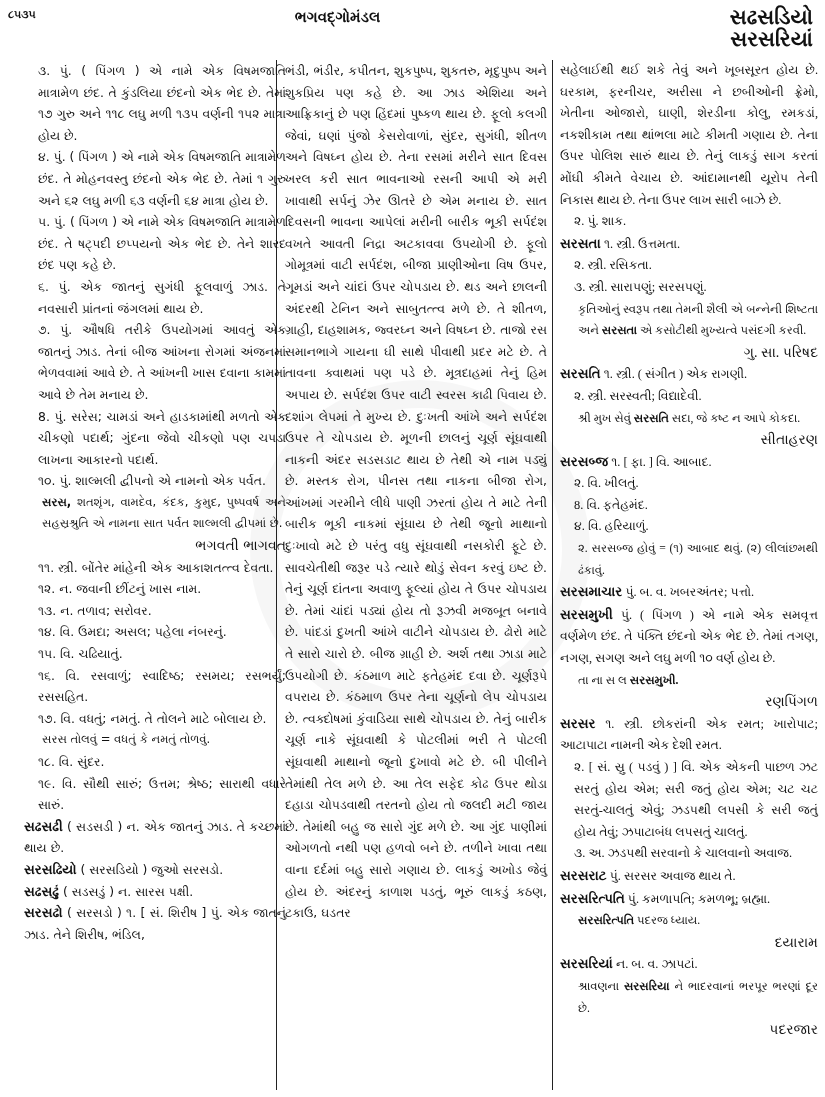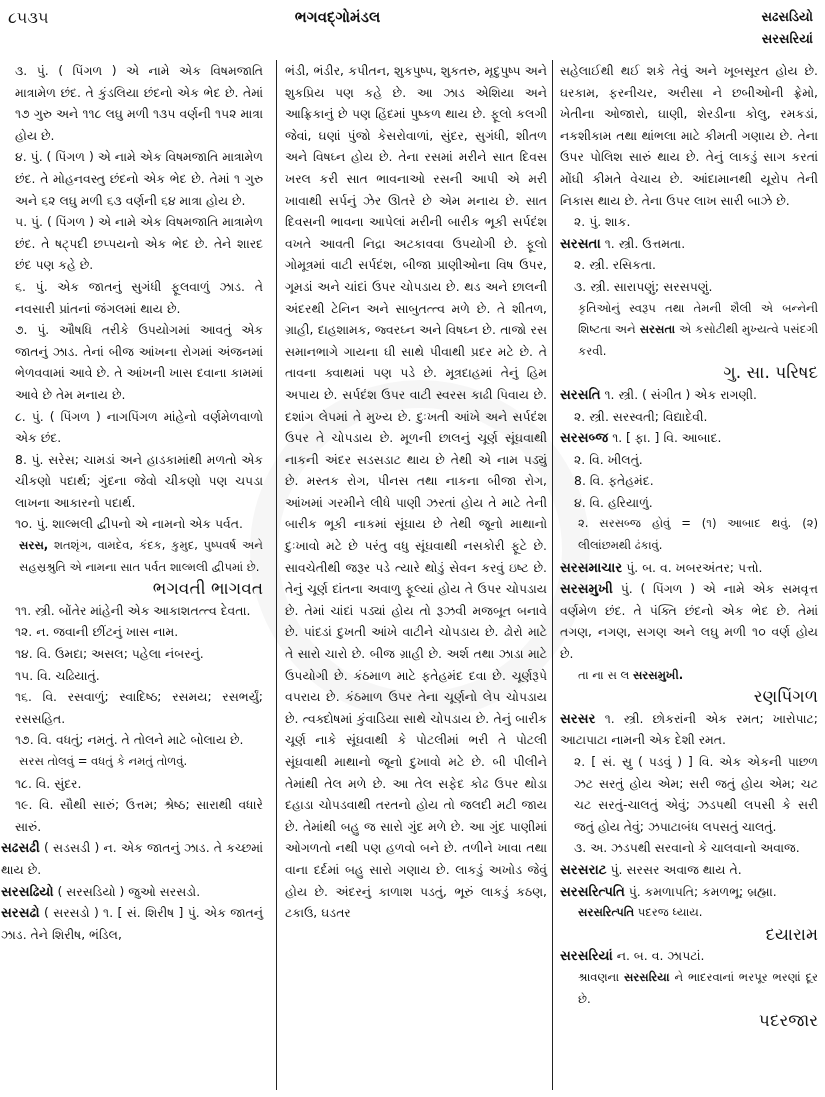--- a/index.html
+++ b/index.html
@@ -1,34 +1,34 @@
 <!DOCTYPE html>
 <html><head>
 <meta charset="utf-8">
 <style>
   html, body { margin:0; padding:0; background:#ffffff; }
   body { width:825px; height:1097px; overflow:hidden; position:relative;
          font-family:"DejaVu Sans", sans-serif; color:#111; }
   .header { position:absolute; top:0; left:0; width:825px; height:58px; }
-  .page-no { position:absolute; left:8px; top:8px; font-size:16px; font-weight:normal; }
+  .page-no { position:absolute; left:8px; top:8px; font-size:11px; font-weight:bold; }
   .book-title { position:absolute; left:0; width:675px; top:8px; text-align:center; font-size:15px; font-weight:bold; }
-  .guide { position:absolute; right:12px; top:6px; text-align:right; font-size:13px; font-weight:bold; line-height:22px; }
+  .guide { position:absolute; right:12px; top:6px; text-align:right; font-size:21px; font-weight:bold; line-height:22px; }
   .col { position:absolute; top:60px; font-size:12.4px; line-height:21.6px; }
-  .col1 { left:1px; width:262px; }
+  .col1 { left:24px; width:262px; }
   .col2 { left:285px; width:262px; }
-  .col3 { left:560px; width:258px; }
+  .col3 { left:560px; width:258px;font-family:Liberation Serif, serif; }
   .rule { position:absolute; top:60px; width:1px; height:1030px; background:#222; }
   .rule1 { left:276px; }
   .rule2 { left:552px; }
   p { margin:0; text-align:justify; }
   .ind { padding-left:14px; }
   .hw { font-weight:bold; font-size:13.4px; }
   .b { font-weight:bold; }
   .quote { padding-left:18px; font-size:11.6px; }
-  .src { display:block; text-align:right; font-size:17px; }
+  .src { display:block; text-align:right; font-size:14px; }
   .watermark { position:absolute; left:250px; top:380px; width:340px; height:340px; border-radius:50%;
                border:28px solid rgba(0,0,0,0.035); box-sizing:border-box; pointer-events:none; }
 </style>
 </head>
 <body>
 
 <div class="watermark"></div>
 
 <div class="header">
   <span class="page-no">૮૫૩૫</span>
@@ -41,49 +41,51 @@
 
 <div class="rule rule1"></div>
 <div class="rule rule2"></div>
 
 <div class="col col1" id="col1">
     <p class="ind">૩. પું. ( પિંગળ ) એ નામે એક વિષમજાતિ માત્રામેળ છંદ. તે કુંડલિયા છંદનો એક ભેદ છે. તેમાં ૧૭ ગુરુ અને ૧૧૮ લઘુ મળી ૧૩૫ વર્ણની ૧૫૨ માત્રા હોય છે.</p>
     <p class="ind">૪. પું. ( પિંગળ ) એ નામે એક વિષમજાતિ માત્રામેળ છંદ. તે મોહનવસ્તુ છંદનો એક ભેદ છે. તેમાં ૧ ગુરુ અને ૬૨ લઘુ મળી ૬૩ વર્ણની ૬૪ માત્રા હોય છે.</p>
     <p class="ind">૫. પું. ( પિંગળ ) એ નામે એક વિષમજાતિ માત્રામેળ છંદ. તે ષટ્પદી છપ્પયનો એક ભેદ છે. તેને શારદ છંદ પણ કહે છે.</p>
     <p class="ind">૬. પું. એક જાતનું સુગંધી ફૂલવાળું ઝાડ. તે નવસારી પ્રાંતનાં જંગલમાં થાય છે.</p>
     <p class="ind">૭. પું. ઔષધિ તરીકે ઉપયોગમાં આવતું એક જાતનું ઝાડ. તેનાં બીજ આંખના રોગમાં અંજનમાં ભેળવવામાં આવે છે. તે આંખની ખાસ દવાના કામમાં આવે છે તેમ મનાય છે.</p>
-    <p class="ind">૮. પું. ( પિંગળ ) નાગપિંગળ માંહેનો વર્ણમેળવાળો એક છંદ.</p>
     <p class="ind">8. પું. સરેસ; ચામડાં અને હાડકામાંથી મળતો એક ચીકણો પદાર્થ; ગુંદના જેવો ચીકણો પણ ચપડા લાખના આકારનો પદાર્થ.</p>
     <p class="ind">૧૦. પું. શાલ્મલી દ્વીપનો એ નામનો એક પર્વત.</p>
     <p class="quote"><span class="b">સરસ,</span><span> શતશૃંગ, વામદેવ, કંદક, કુમુદ, પુષ્પવર્ષ અને સહસ્રશ્રુતિ એ નામના સાત પર્વત શાલ્મલી દ્વીપમાં છે.</span><span class="src">ભગવતી ભાગવત</span></p>
     <p class="ind">૧૧. સ્ત્રી. બોંતેર માંહેની એક આકાશતત્ત્વ દેવતા.</p>
     <p class="ind">૧૨. ન. જવાની છીંટનું ખાસ નામ.</p>
+    <p class="ind">૧૩. ન. તળાવ; સરોવર.</p>
     <p class="ind">૧૪. વિ. ઉમદા; અસલ; પહેલા નંબરનું.</p>
     <p class="ind">૧૫. વિ. ચઢિયાતું.</p>
     <p class="ind">૧૬. વિ. રસવાળું; સ્વાદિષ્ઠ; રસમય; રસભર્યું; રસસહિત.</p>
     <p class="ind">૧૭. વિ. વધતું; નમતું. તે તોલને માટે બોલાય છે.</p>
     <p class="quote">સરસ તોલવું = વધતું કે નમતું તોળવું.</p>
     <p class="ind">૧૮. વિ. સુંદર.</p>
     <p class="ind">૧૯. વિ. સૌથી સારું; ઉત્તમ; શ્રેષ્ઠ; સારાથી વધારે સારું.</p>
     <p><span class="hw">સઢસઢી</span><span> ( સડસડી ) ન. એક જાતનું ઝાડ. તે કચ્છમાં થાય છે.</span></p>
     <p><span class="hw">સરસઢિયો</span><span> ( સરસડિયો ) જુઓ સરસડો.</span></p>
+    <p><span class="hw">સઢસઢું</span><span> ( સડસડું ) ન. સારસ પક્ષી.</span></p>
     <p><span class="hw">સરસઢો</span><span> ( સરસડો ) ૧. [ સં. શિરીષ ] પું. એક જાતનું ઝાડ. તેને શિરીષ, ભંડિલ,</span></p>
   </div>
 <div class="col col2" id="col2">
     <p>ભંડી, ભંડીર, કપીતન, શુકપુષ્પ, શુકતરુ, મૃદુપુષ્પ અને શુકપ્રિય પણ કહે છે. આ ઝાડ એશિયા અને આફ્રિકાનું છે પણ હિંદમાં પુષ્કળ થાય છે. ફૂલો કલગી જેવાં, ઘણાં પુંજો કેસરોવાળાં, સુંદર, સુગંધી, શીતળ અને વિષઘ્ન હોય છે. તેના રસમાં મરીને સાત દિવસ ખરલ કરી સાત ભાવનાઓ રસની આપી એ મરી ખાવાથી સર્પનું ઝેર ઊતરે છે એમ મનાય છે. સાત દિવસની ભાવના આપેલાં મરીની બારીક ભૂકી સર્પદંશ વખતે આવતી નિદ્રા અટકાવવા ઉપયોગી છે. ફૂલો ગોમૂત્રમાં વાટી સર્પદંશ, બીજા પ્રાણીઓના વિષ ઉપર, ગૂમડાં અને ચાંદાં ઉપર ચોપડાય છે. થડ અને છાલની અંદરથી ટેનિન અને સાબુતત્ત્વ મળે છે. તે શીતળ, ગ્રાહી, દાહશામક, જ્વરઘ્ન અને વિષઘ્ન છે. તાજો રસ સમાનભાગે ગાયના ઘી સાથે પીવાથી પ્રદર મટે છે. તે તાવના ક્વાથમાં પણ પડે છે. મૂત્રદાહમાં તેનું હિમ અપાય છે. સર્પદંશ ઉપર વાટી સ્વરસ કાઢી પિવાય છે. દશાંગ લેપમાં તે મુખ્ય છે. દુઃખતી આંખે અને સર્પદંશ ઉપર તે ચોપડાય છે. મૂળની છાલનું ચૂર્ણ સૂંઘવાથી નાકની અંદર સડસડાટ થાય છે તેથી એ નામ પડ્યું છે. મસ્તક રોગ, પીનસ તથા નાકના બીજા રોગ, આંખમાં ગરમીને લીધે પાણી ઝરતાં હોય તે માટે તેની બારીક ભૂકી નાકમાં સૂંઘાય છે તેથી જૂનો માથાનો દુઃખાવો મટે છે પરંતુ વધુ સૂંઘવાથી નસકોરી ફૂટે છે. સાવચેતીથી જરૂર પડે ત્યારે થોડું સેવન કરવું ઇષ્ટ છે. તેનું ચૂર્ણ દાંતના અવાળુ ફૂલ્યાં હોય તે ઉપર ચોપડાય છે. તેમાં ચાંદાં પડ્યાં હોય તો રૂઝવી મજબૂત બનાવે છે. પાંદડાં દુખતી આંખે વાટીને ચોપડાય છે. ઢોરો માટે તે સારો ચારો છે. બીજ ગ્રાહી છે. અર્શ તથા ઝાડા માટે ઉપયોગી છે. કંઠમાળ માટે ફતેહમંદ દવા છે. ચૂર્ણરૂપે વપરાય છે. કંઠમાળ ઉપર તેના ચૂર્ણનો લેપ ચોપડાય છે. ત્વક્દોષમાં કુંવાડિયા સાથે ચોપડાય છે. તેનું બારીક ચૂર્ણ નાકે સૂંઘવાથી કે પોટલીમાં ભરી તે પોટલી સૂંઘવાથી માથાનો જૂનો દુખાવો મટે છે. બી પીલીને તેમાંથી તેલ મળે છે. આ તેલ સફેદ કોઢ ઉપર થોડા દહાડા ચોપડવાથી તરતનો હોય તો જલદી મટી જાય છે. તેમાંથી બહુ જ સારો ગુંદ મળે છે. આ ગુંદ પાણીમાં ઓગળતો નથી પણ હળવો બને છે. તળીને ખાવા તથા વાના દર્દમાં બહુ સારો ગણાય છે. લાકડું અખોડ જેવું હોય છે. અંદરનું કાળાશ પડતું, ભૂરું લાકડું કઠણ, ટકાઉ, ઘડતર</p>
   </div>
 <div class="col col3" id="col3">
     <p>સહેલાઈથી થઈ શકે તેવું અને ખૂબસૂરત હોય છે. ઘરકામ, ફરનીચર, અરીસા ને છબીઓની ફ્રેમો, ખેતીના ઓજારો, ઘાણી, શેરડીના કોલુ, રમકડાં, નકશીકામ તથા થાંભલા માટે કીમતી ગણાય છે. તેના ઉપર પોલિશ સારું થાય છે. તેનું લાકડું સાગ કરતાં મોંઘી કીમતે વેચાય છે. આંદામાનથી યૂરોપ તેની નિકાસ થાય છે. તેના ઉપર લાખ સારી બાઝે છે.</p>
     <p class="ind">૨. પું. શાક.</p>
     <p><span class="hw">સરસતા</span><span> ૧. સ્ત્રી. ઉત્તમતા.</span></p>
     <p class="ind">૨. સ્ત્રી. રસિકતા.</p>
     <p class="ind">૩. સ્ત્રી. સારાપણું; સરસપણું.</p>
     <p class="quote"><span>કૃતિઓનું સ્વરૂપ તથા તેમની શૈલી એ બન્નેની શિષ્ટતા અને </span><span class="b">સરસતા</span><span> એ કસોટીથી મુખ્યત્વે પસંદગી કરવી.</span><span class="src">ગુ. સા. પરિષદ</span></p>
     <p><span class="hw">સરસતિ</span><span> ૧. સ્ત્રી. ( સંગીત ) એક રાગણી.</span></p>
     <p class="ind">૨. સ્ત્રી. સરસ્વતી; વિદ્યાદેવી.</p>
+    <p class="quote"><span>શ્રી મુખ સેવું </span><span class="b">સરસતિ</span><span> સદા, જે કષ્ટ ન આપે કોકદા.</span><span class="src">સીતાહરણ</span></p>
     <p><span class="hw">સરસબ્જ</span><span> ૧. [ ફા. ] વિ. આબાદ.</span></p>
     <p class="ind">૨. વિ. ખીલતું.</p>
     <p class="ind">8. વિ. ફતેહમંદ.</p>
     <p class="ind">૪. વિ. હરિયાળું.</p>
     <p class="quote">૨. સરસબ્જ હોવું = (૧) આબાદ થવું. (૨) લીલાંછમથી ઢંકાવું.</p>
     <p><span class="hw">સરસમાચાર</span><span> પું. બ. વ. ખબરઅંતર; પત્તો.</span></p>
     <p><span class="hw">સરસમુખી</span><span> પું. ( પિંગળ ) એ નામે એક સમવૃત્ત વર્ણમેળ છંદ. તે પંક્તિ છંદનો એક ભેદ છે. તેમાં તગણ, નગણ, સગણ અને લઘુ મળી ૧૦ વર્ણ હોય છે.</span></p>
     <p class="quote"><span>તા ના સ લ </span><span class="b">સરસમુખી.</span><span></span><span class="src">રણપિંગળ</span></p>
     <p><span class="hw">સરસર</span><span> ૧. સ્ત્રી. છોકરાંની એક રમત; ખારોપાટ; આટાપાટા નામની એક દેશી રમત.</span></p>
     <p class="ind">૨. [ સં. સ્રુ ( પડવું ) ] વિ. એક એકની પાછળ ઝટ સરતું હોય એમ; સરી જતું હોય એમ; ચટ ચટ સરતું-ચાલતું એવું; ઝડપથી લપસી કે સરી જતું હોય તેવું; ઝપાટાબંધ લપસતું ચાલતું.</p>

